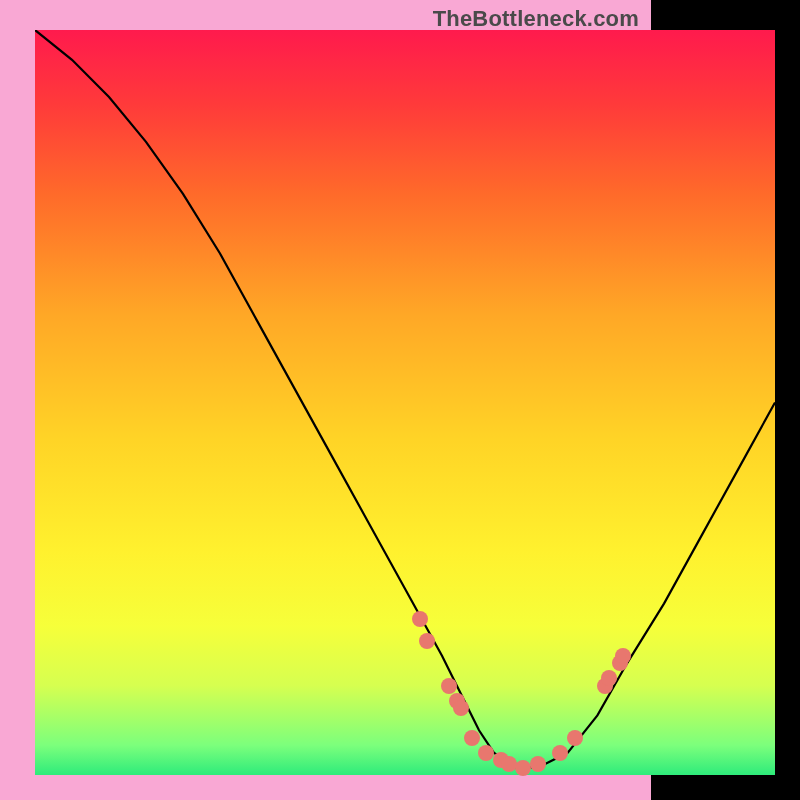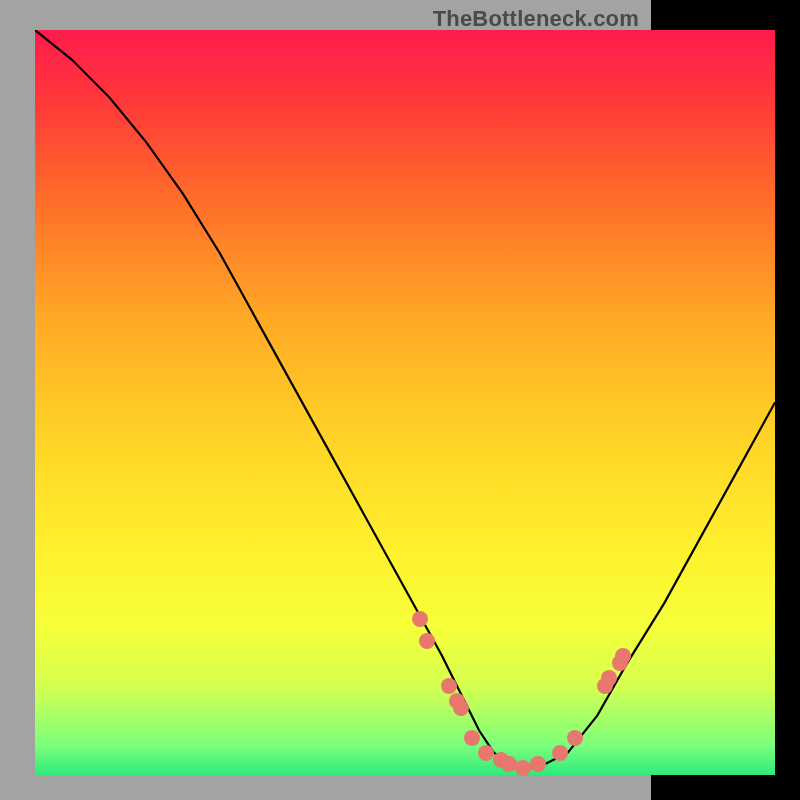--- a/index.html
+++ b/index.html
@@ -1,21 +1,21 @@
 <!DOCTYPE html>
 <html><head>
 <meta charset="utf-8">
 <style>
   * { margin: 0; padding: 0; box-sizing: border-box; }
   html, body { width: 800px; height: 800px; overflow: hidden; background: #000; }
   .frame {
     position: absolute;
     left: 0; top: 0;
     width: 651px; height: 800px;
-    background: #a3a3a3;
+    background: #f9a8d4;
   }
   .plot {
     position: absolute;
     left: 35px;
     top: 30px;
     width: 740px;
     height: 745px;
     background: linear-gradient(to bottom,
       #ff1a4d 0%,
       #ff3a3a 10%,

